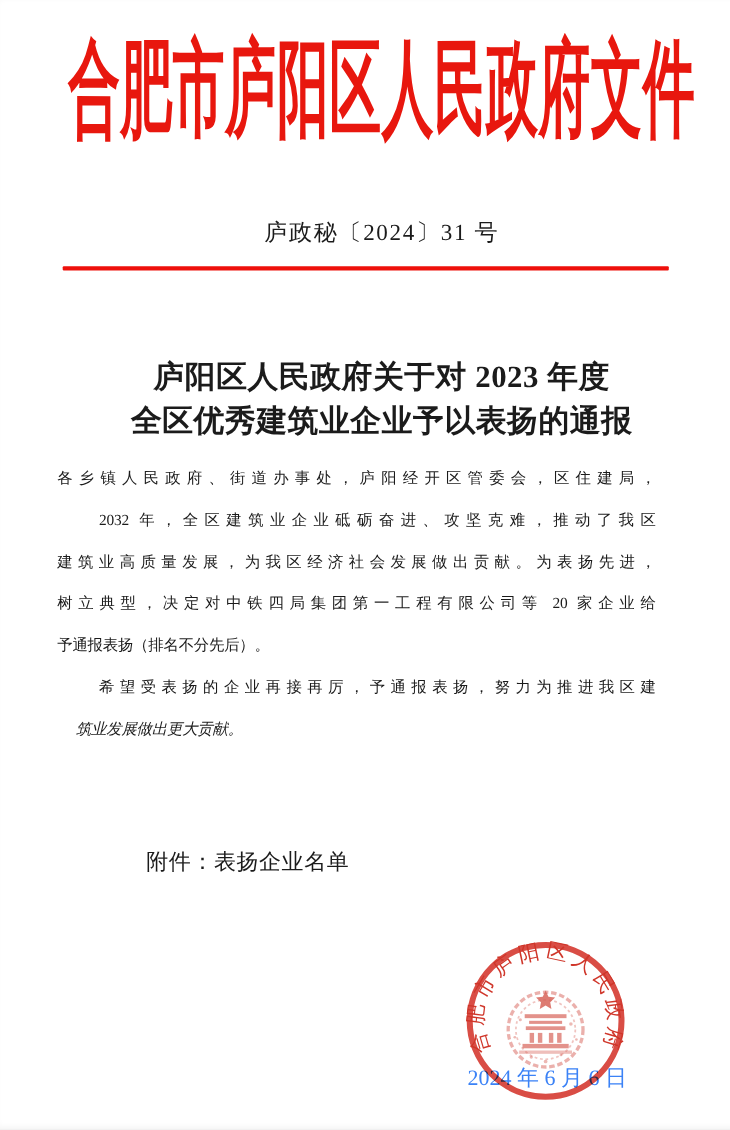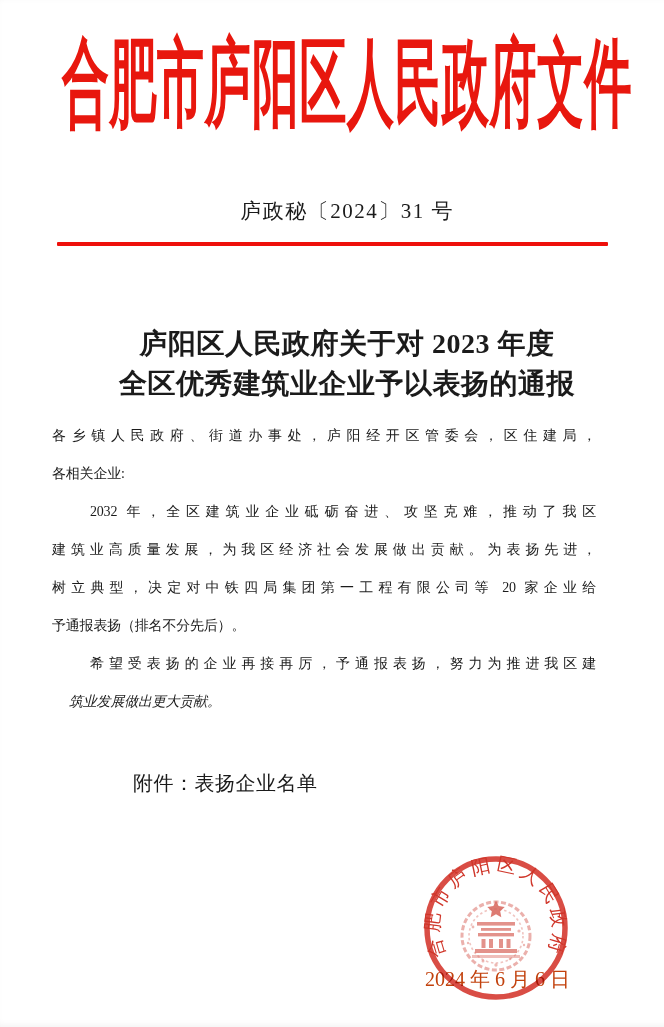--- a/index.html
+++ b/index.html
@@ -40,21 +40,21 @@
   .body-line{height:38px;white-space:nowrap;}
   .body-line.justify{white-space:normal;text-align:justify;text-align-last:justify;}
   .body-line.indent-lg{text-indent:38px;}
   .body-line.indent-sm{padding-left:17px;font-style:italic;}
   .attachment{
     position:absolute;top:770px;left:133px;
     font-size:20px;letter-spacing:0.5px;white-space:nowrap;
   }
   .issue-date{
     position:absolute;top:966px;left:425px;z-index:2;
-    font-size:20px;white-space:nowrap;color:#c2410c;
+    font-size:20px;white-space:nowrap;color:#3b82f6;
   }
   .seal{
     position:absolute;left:411px;top:843px;width:170px;height:170px;z-index:3;
     mix-blend-mode:multiply;opacity:0.93;filter:blur(0.3px);
   }
 </style>
 </head>
 <body>
 
 <div class="page">
@@ -65,21 +65,20 @@
 
   <div class="red-rule"></div>
 
   <div class="doc-title">
     <div>庐阳区人民政府关于对 2023 年度</div>
     <div>全区优秀建筑业企业予以表扬的通报</div>
   </div>
 
   <div class="body-block">
     <div class="body-line justify">各乡镇人民政府、街道办事处，庐阳经开区管委会，区住建局，</div>
-    <div class="body-line">各相关企业:</div>
     <div class="body-line justify indent-lg">2032 年，全区建筑业企业砥砺奋进、攻坚克难，推动了我区</div>
     <div class="body-line justify">建筑业高质量发展，为我区经济社会发展做出贡献。为表扬先进，</div>
     <div class="body-line justify">树立典型，决定对中铁四局集团第一工程有限公司等 20 家企业给</div>
     <div class="body-line">予通报表扬（排名不分先后）。</div>
     <div class="body-line justify indent-lg">希望受表扬的企业再接再厉，予通报表扬，努力为推进我区建</div>
     <div class="body-line indent-sm">筑业发展做出更大贡献。</div>
   </div>
 
   <div class="attachment">附件：表扬企业名单</div>
 

